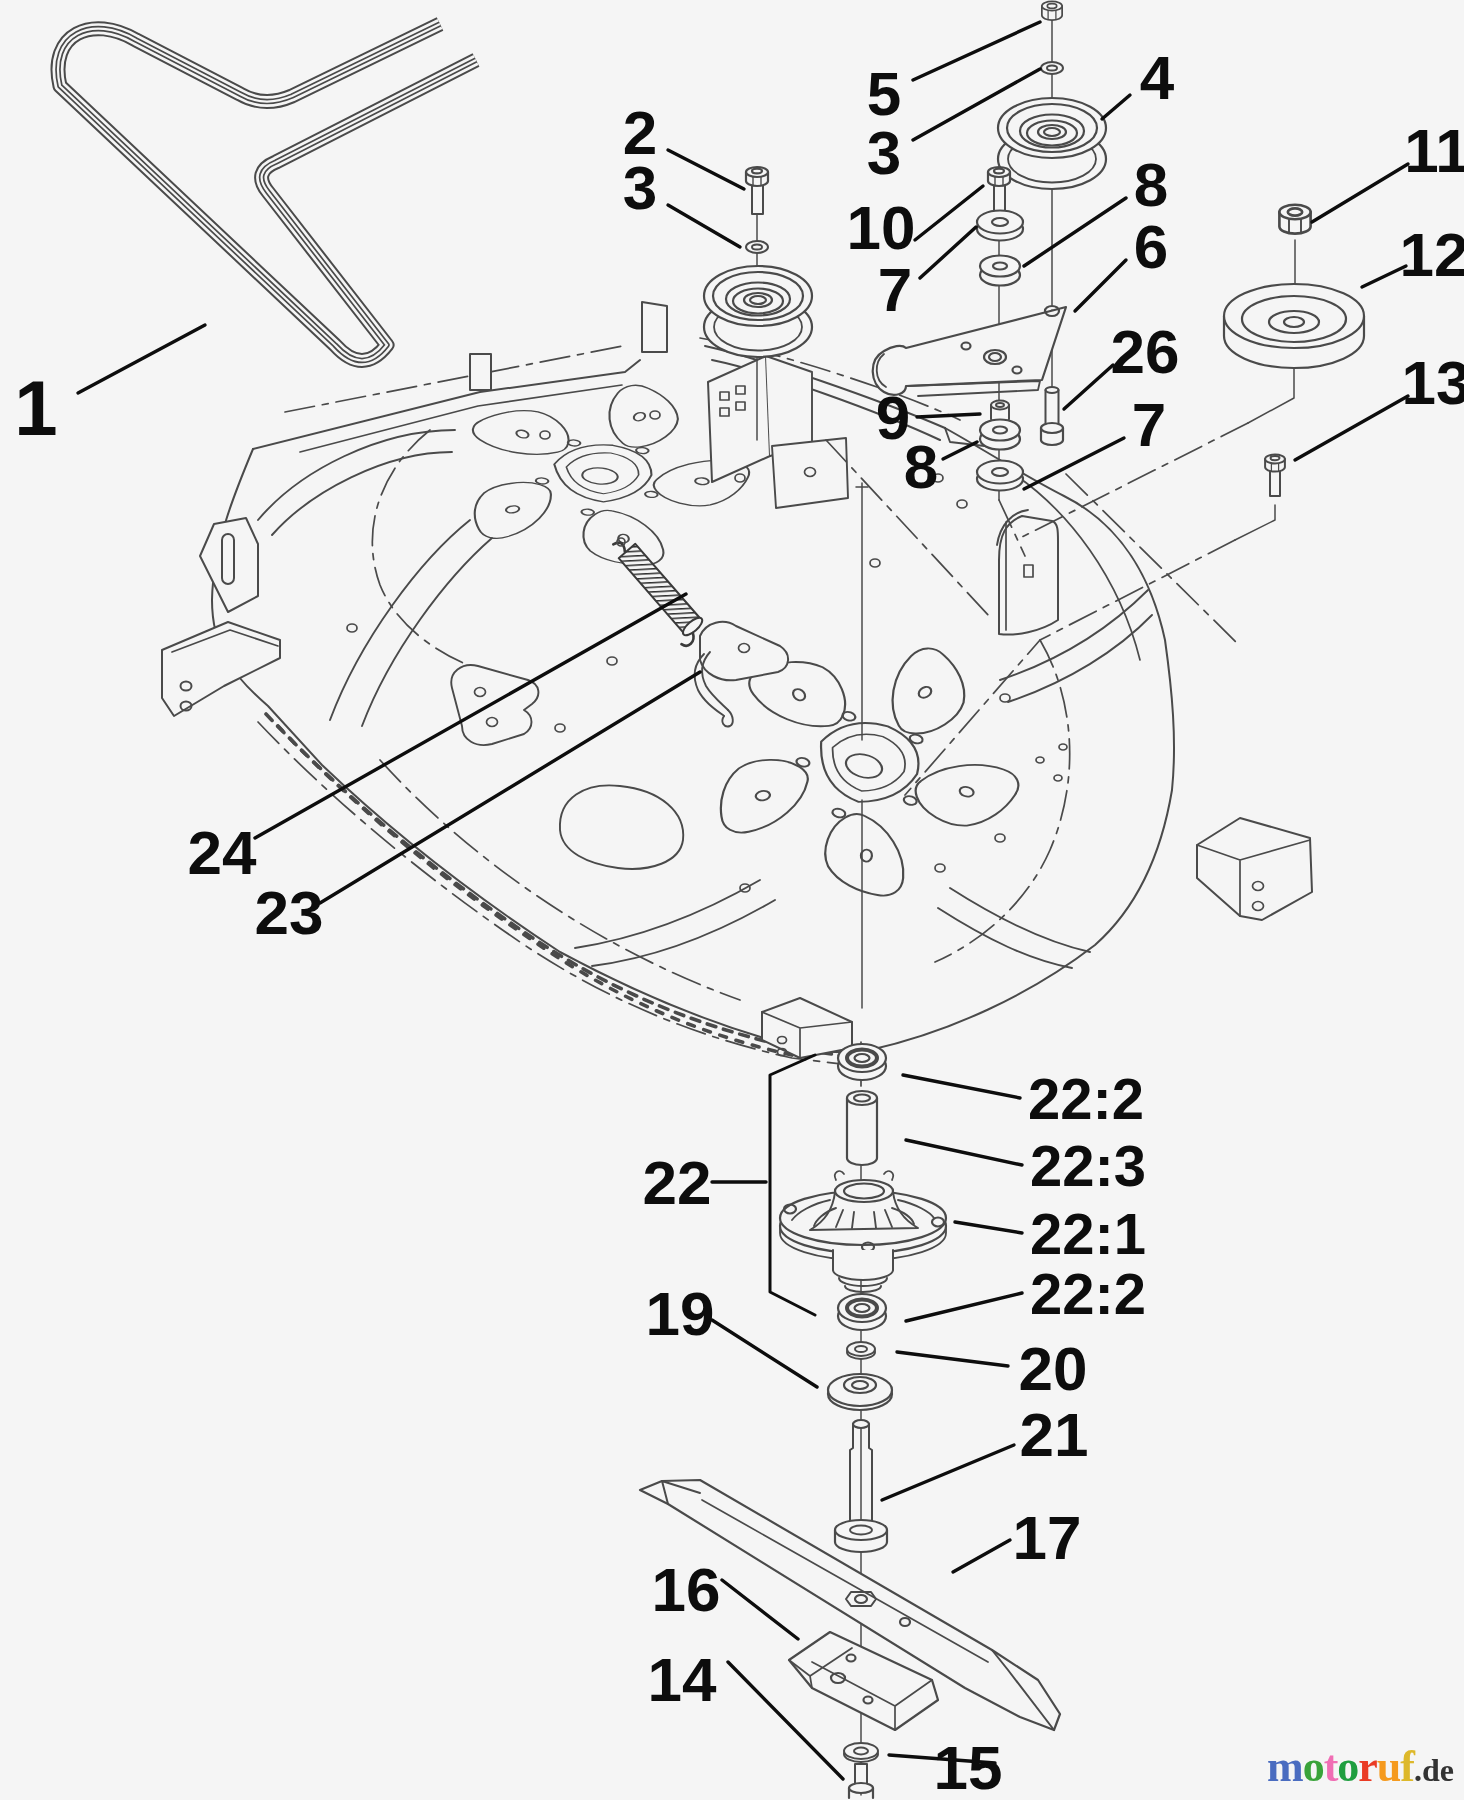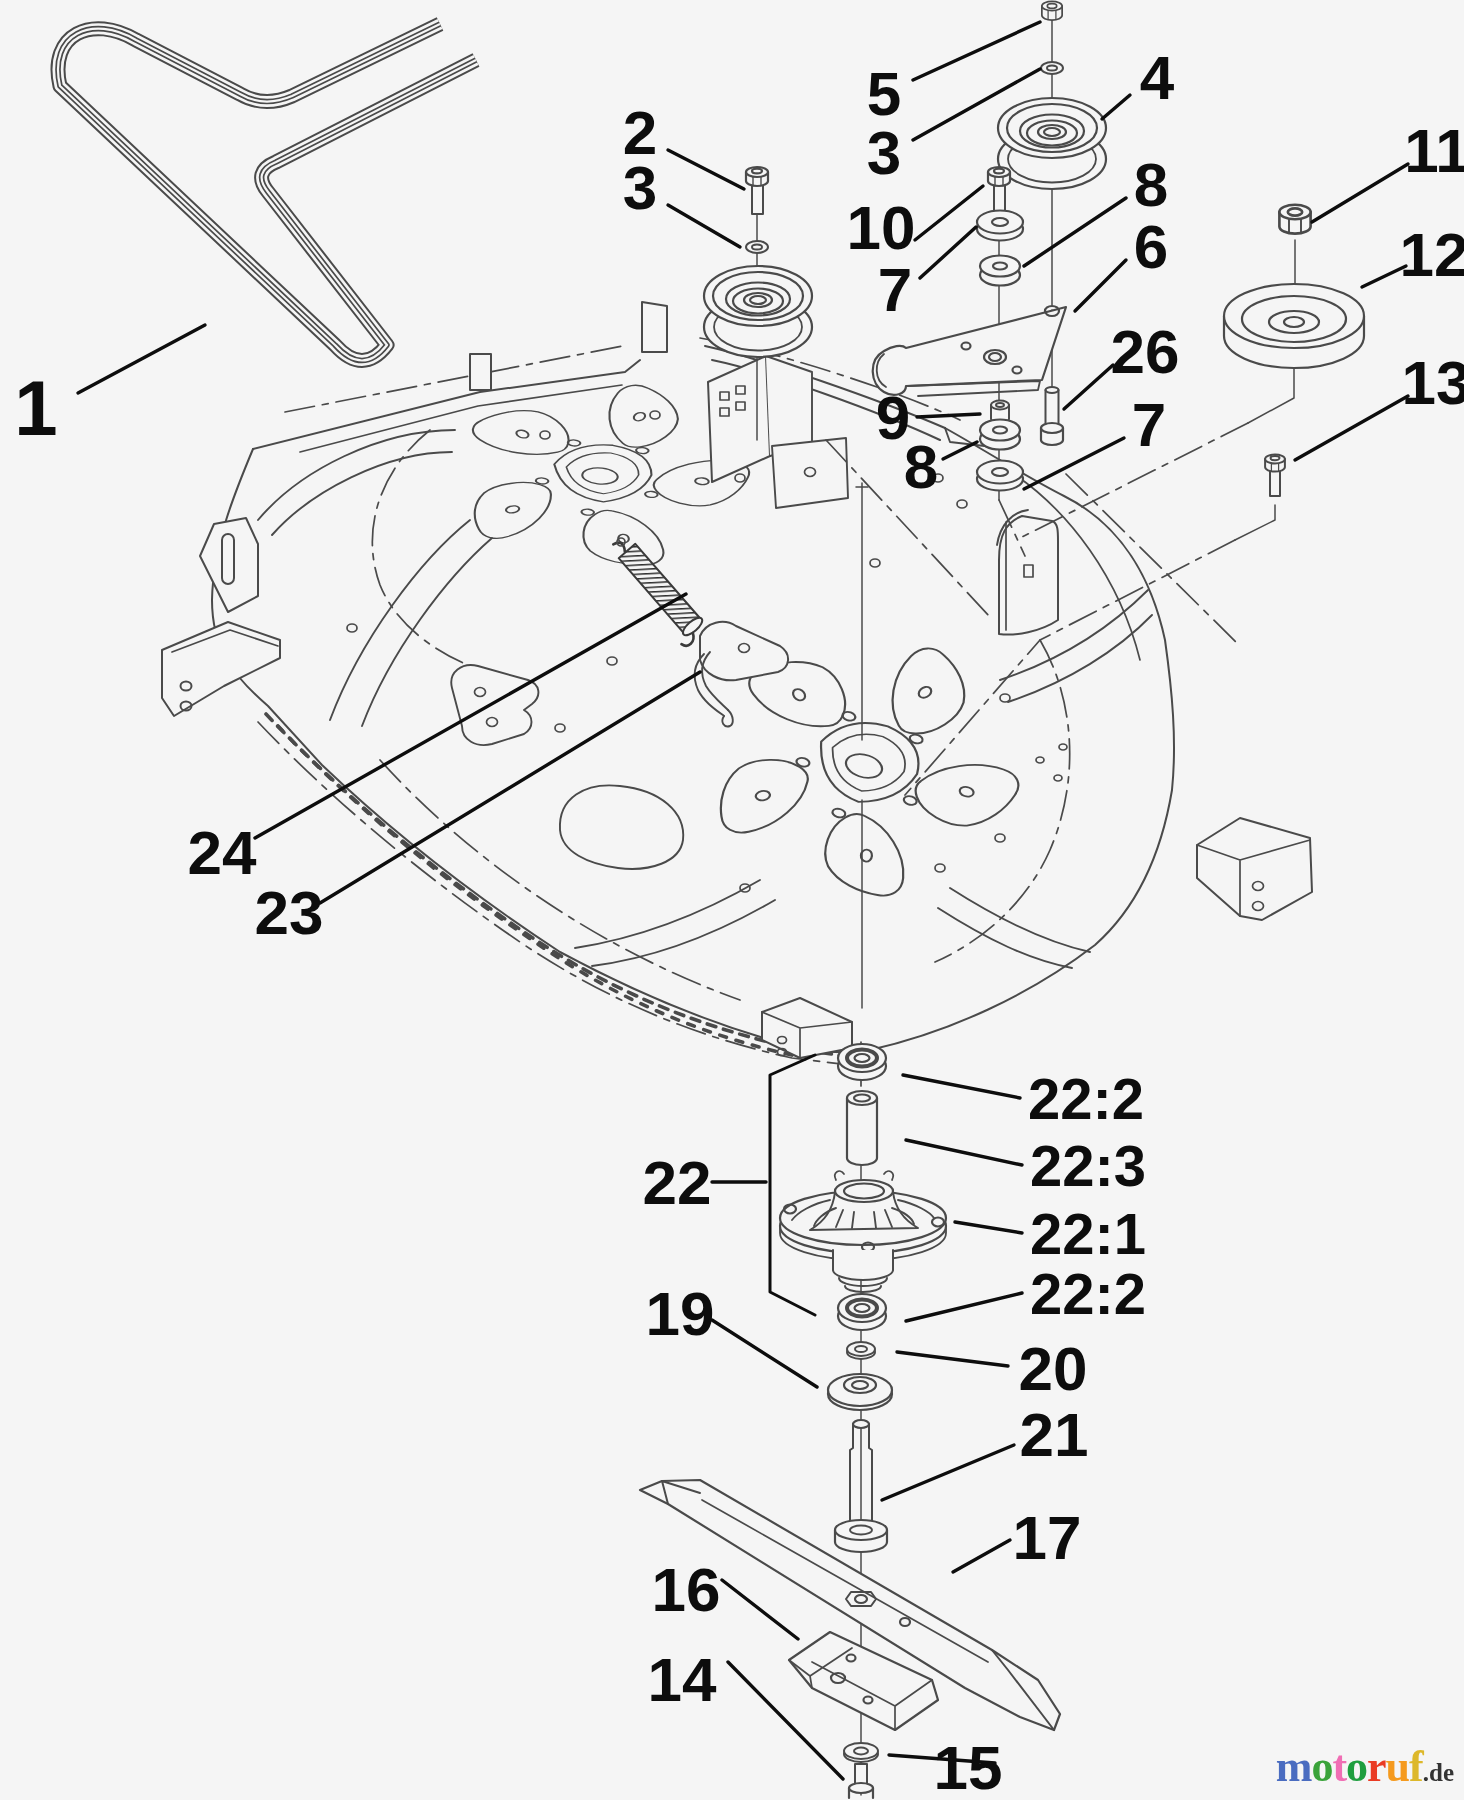--- a/index.html
+++ b/index.html
@@ -2,21 +2,21 @@
 <html><head>
 <meta charset="utf-8">
 <style>
   html,body{margin:0;padding:0;}
   body{font-family:"Liberation Sans",sans-serif;}
   #stage{position:relative;width:1464px;height:1800px;overflow:hidden;}
   #drawing{position:absolute;left:0;top:0;}
   .callout-text{font-family:"Liberation Sans",sans-serif;font-weight:bold;}
   #watermark{position:absolute;right:10px;bottom:8px;font-family:"Liberation Serif",serif;font-weight:bold;white-space:nowrap;}
   #watermark .wm-letter{font-size:44px;letter-spacing:-1px;}
-  #watermark .wm-tld{font-size:25px;}
+  #watermark .wm-tld{font-size:32px;}
 </style>
 </head>
 <body>
 
 <div id="stage" style="background: rgb(245, 245, 245);">
 <svg id="drawing" width="1464" height="1800" viewBox="0 0 1464 1800" fill="none" stroke-linecap="round" stroke-linejoin="round">
   <defs>
     <path id="beltPath" d="M 440 24 L 292 96 Q 264 108 240 94 L 136 40 C 92 14 48 34 60 86 L 335 345 Q 363 376 387 345 L 268 192 Q 252 172 276 162 L 476 60"></path>
     <pattern id="coilPat" width="4.6" height="4.6" patternUnits="userSpaceOnUse" patternTransform="rotate(38)">
       <rect width="4.6" height="4.6" fill="#f5f5f5"></rect>

